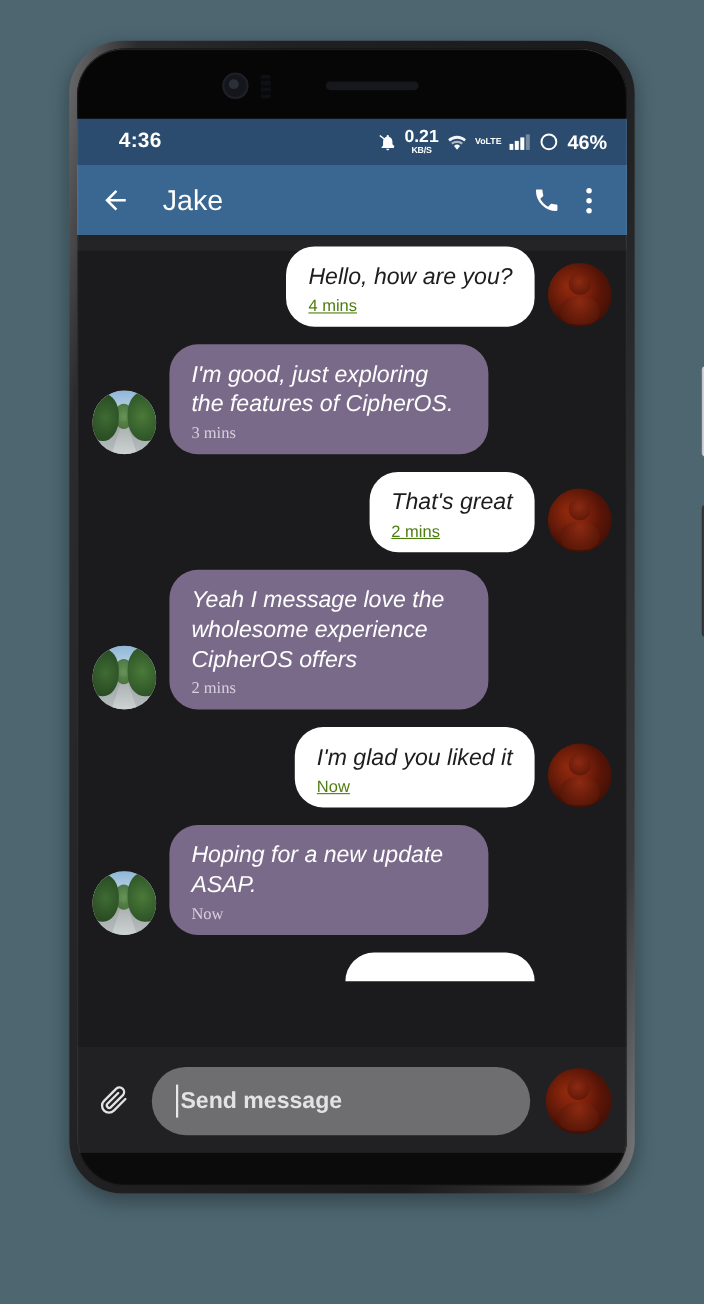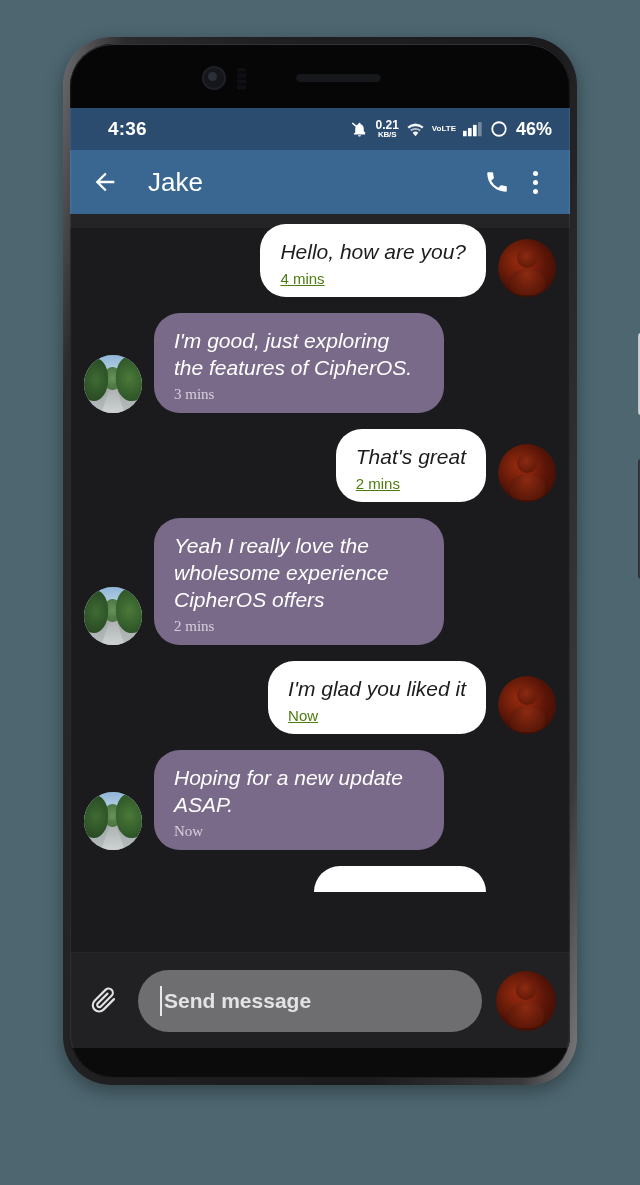--- a/index.html
+++ b/index.html
@@ -75,21 +75,21 @@
   
   .status-bar {
     height:42px; background:#2b4c6f; flex:0 0 42px;
     display:flex; align-items:center; justify-content:space-between;
     padding:0 18px; color:#fff;
   }
   .status-time { font-size:19px; font-weight:600; letter-spacing:.2px; margin-left:20px;}
   .status-icons { display:flex; align-items:center; gap:7px; }
   .si { display:flex; align-items:center; }
   .kbps { display:flex; flex-direction:column; align-items:center; line-height:1; }
-  .kbps .v { font-size:12px; font-weight:700; }
+  .kbps .v { font-size:16px; font-weight:700; }
   .kbps .u { font-size:8px; font-weight:700; letter-spacing:-.2px; }
   .volte { display:flex; flex-direction:row; align-items:center; line-height:1; }
   .volte span { font-size:8px; font-weight:700; }
   .batt-pct { font-size:18px; font-weight:600; margin-left:1px; }
 
   
   .app-bar {
     height:64px; flex:0 0 64px; background:#3a6791;
     display:flex; align-items:center; padding:0 16px; color:#fff;
   }
@@ -298,21 +298,21 @@
           <div class="row recv">
             <div class="avatar av-street">
               <div class="sky"></div>
                 <div class="ground"></div>
                 <div class="path"></div>
               <div class="tM"></div>
                 <div class="tL"></div>
                 <div class="tR"></div>
             </div>
             <div class="bubble recv">
-              <div class="text">Yeah I really love the wholesome experience CipherOS offers</div>
+              <div class="text">Yeah I message love the wholesome experience CipherOS offers</div>
               <div class="time">2 mins</div>
             </div>
           </div>
 
           <div class="row sent">
             <div class="bubble sent">
               <div class="text">I'm glad you liked it</div>
               <div class="time">Now</div>
             </div>
             <div class="avatar av-person">

